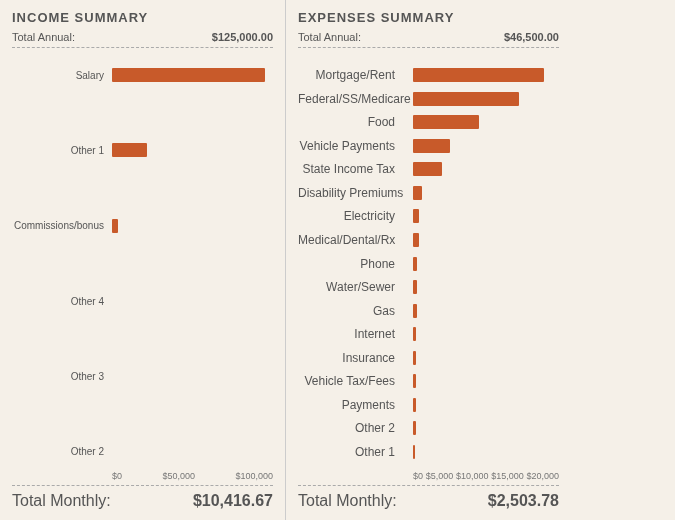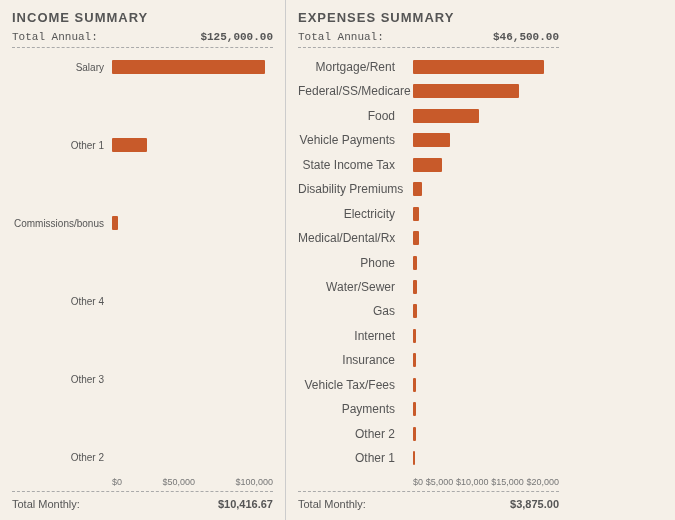--- a/index.html
+++ b/index.html
@@ -33,22 +33,21 @@
       margin-bottom: 6px;
       letter-spacing: 1px;
     }
     .total-annual {
       display: flex;
       justify-content: space-between;
       font-size: 11px;
       color: #555;
       padding-bottom: 4px;
       border-bottom: 1px dashed #aaa;
-      margin-bottom: 8px;
-      font-family: Liberation Mono, monospace;
+      margin-bottom: 16px;
     }
     .total-annual .amount {
       font-weight: bold;
     }
     .chart-area {
       flex: 1;
       display: flex;
       flex-direction: column;
       justify-content: space-between;
       padding-bottom: 4px;
@@ -93,21 +92,21 @@
     }
     .x-axis-left {
       margin-left: 100px;
     }
     .x-axis-right {
       margin-left: 115px;
     }
     .total-monthly {
       display: flex;
       justify-content: space-between;
-      font-size: 11px;
+      font-size: 16px;
       color: #555;
       padding-top: 6px;
       border-top: 1px dashed #aaa;
       margin-top: 4px;
     }
     .total-monthly .amount {
       font-weight: bold;
     }
   </style>
 </head>
@@ -282,16 +281,16 @@
       </div>
     <div class="x-axis x-axis-right" id="expenses-xaxis">
         <span>$0</span>
         <span>$5,000</span>
         <span>$10,000</span>
         <span>$15,000</span>
         <span>$20,000</span>
       </div>
     <div class="total-monthly">
       <span>Total Monthly:</span>
-      <span class="amount">$3,875.00</span>
+      <span class="amount">$2,503.78</span>
     </div>
   </div>
 </div>
 
 </body></html>

